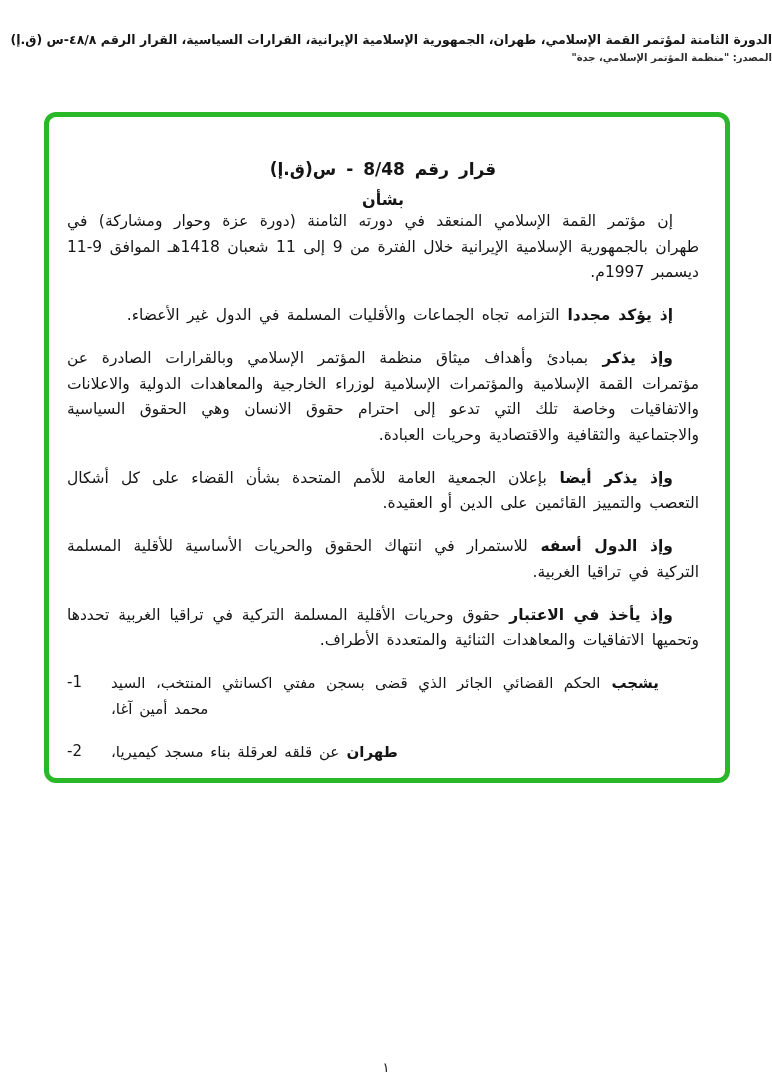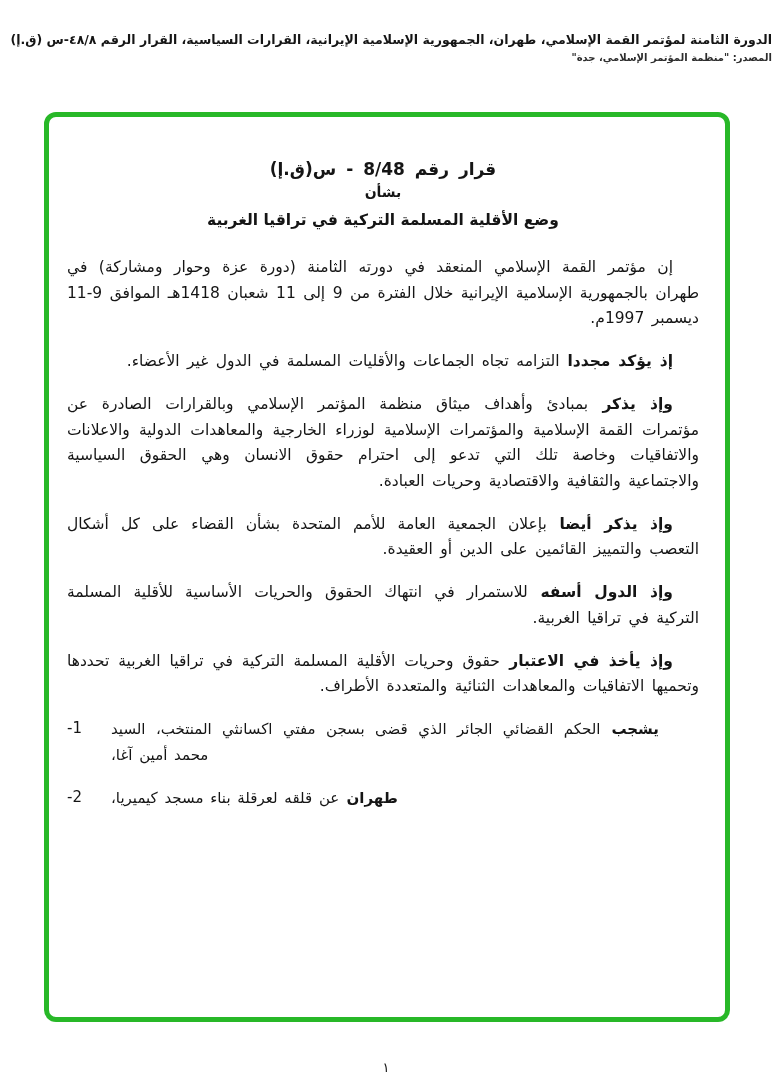--- a/index.html
+++ b/index.html
@@ -14,35 +14,35 @@
 
   
   .doc-header { direction:rtl; text-align:right; padding-top:32px; }
   .doc-header .line1 { font-size:12.5px; font-weight:bold; }
   .doc-header .line2 { font-size:10px; font-weight:bold; color:#2d2d2d; margin-top:5px; }
 
   
   .frame {
     position:absolute;
     top:112px; left:44px;
-    width:686px; height:910px;
+    width:686px; height:671px;
     border:5px solid #28b828;
     border-radius:12px;
     padding:42px 26px 0 18px;
     direction:rtl;
     overflow:hidden;
     background:#ffffff;
   }
 
   .title-block { text-align:center; font-weight:bold; }
   .title-line1 { font-size:17px; word-spacing:4px; }
-  .title-line2 { font-size:14px; margin-top:5px; }
+  .title-line2 { font-size:16px; margin-top:11px; }
   .title-line3 { font-size:15.5px; margin-top:11px; }
 
-  .body-text { margin-top:26px; }
+  .body-text { }
 
   p.para {
     font-size:15.5px;
     line-height:1.66;
     text-align:justify;
     text-indent:26px;
     word-spacing:2.5px;
     margin-bottom:17px;
   }
 
@@ -78,21 +78,20 @@
 <div class="doc-header">
   <div class="line1">الدورة الثامنة لمؤتمر القمة الإسلامي، طهران، الجمهورية الإسلامية الإيرانية، القرارات السياسية، القرار الرقم ٤٨/٨-س (ق.إ)</div>
   <div class="line2">المصدر:  "منظمة المؤتمر الإسلامي، جدة"</div>
 </div>
 
 <div class="frame">
 
   <div class="title-block">
     <div class="title-line1">قرار رقم 8/48 - س(ق.إ)</div>
     <div class="title-line2">بشأن</div>
-    <div class="title-line3">وضع الأقلية المسلمة التركية في تراقيا الغربية</div>
   </div>
 
   <div class="body-text">
 
     <p class="para">إن مؤتمر القمة الإسلامي المنعقد في دورته الثامنة (دورة عزة وحوار ومشاركة) في طهران بالجمهورية الإسلامية الإيرانية خلال الفترة من 9 إلى 11 شعبان 1418هـ الموافق 9-11 ديسمبر 1997م.</p>
 
     <p class="para"><b class="lead">إذ يؤكد مجددا</b><span>التزامه تجاه الجماعات والأقليات المسلمة في الدول غير الأعضاء.</span></p>
 
 
     <p class="para"><b class="lead">وإذ يذكر</b><span>بمبادئ وأهداف ميثاق منظمة المؤتمر الإسلامي وبالقرارات الصادرة عن مؤتمرات القمة الإسلامية والمؤتمرات الإسلامية لوزراء الخارجية والمعاهدات الدولية والاعلانات والاتفاقيات وخاصة تلك التي تدعو إلى احترام حقوق الانسان وهي الحقوق السياسية والاجتماعية والثقافية والاقتصادية وحريات العبادة.</span></p>

